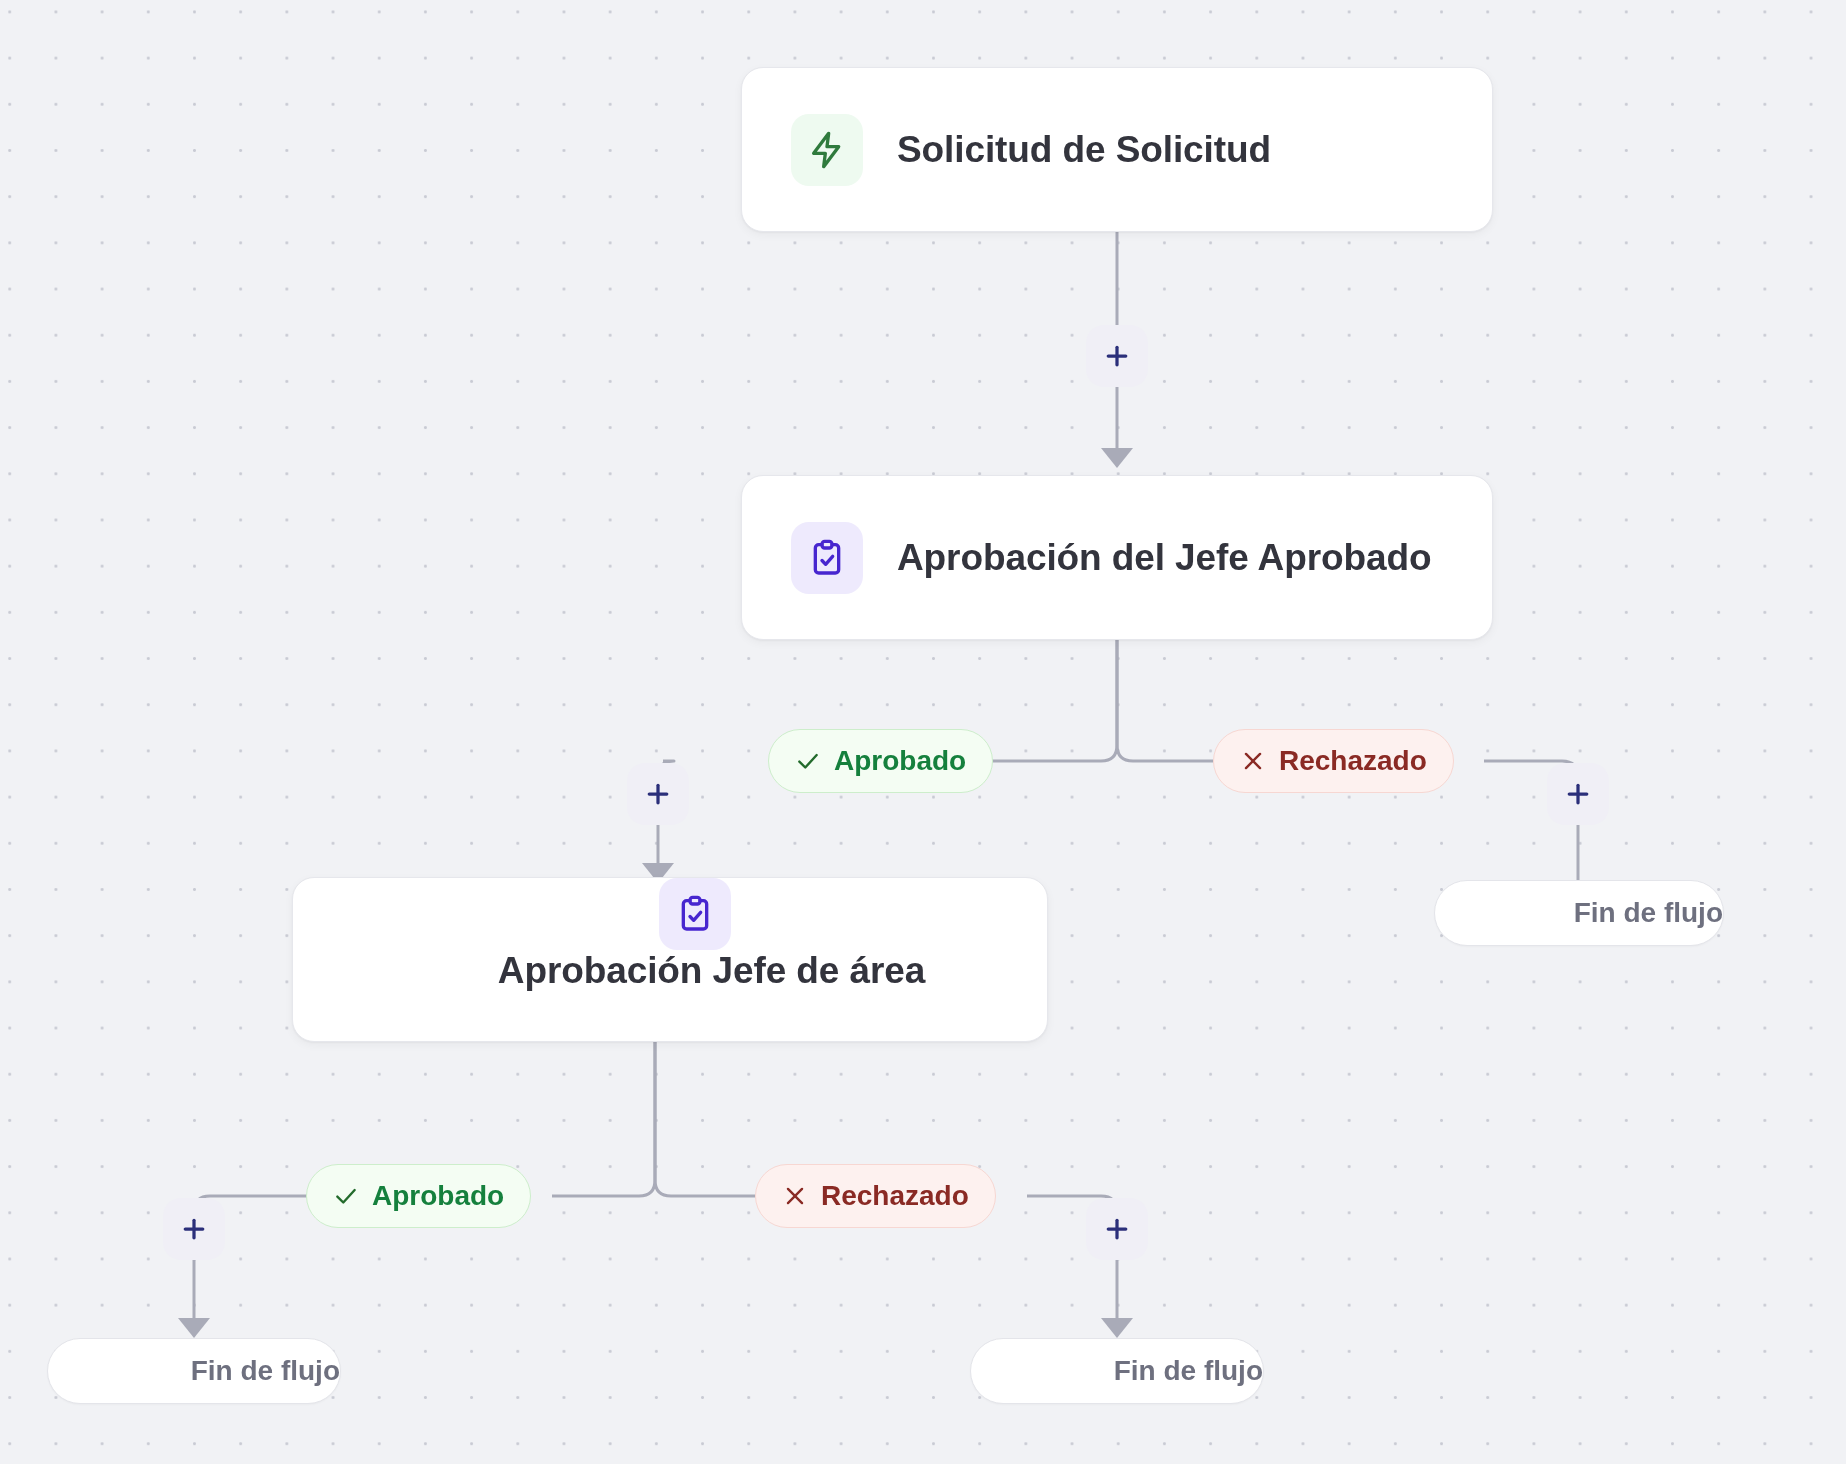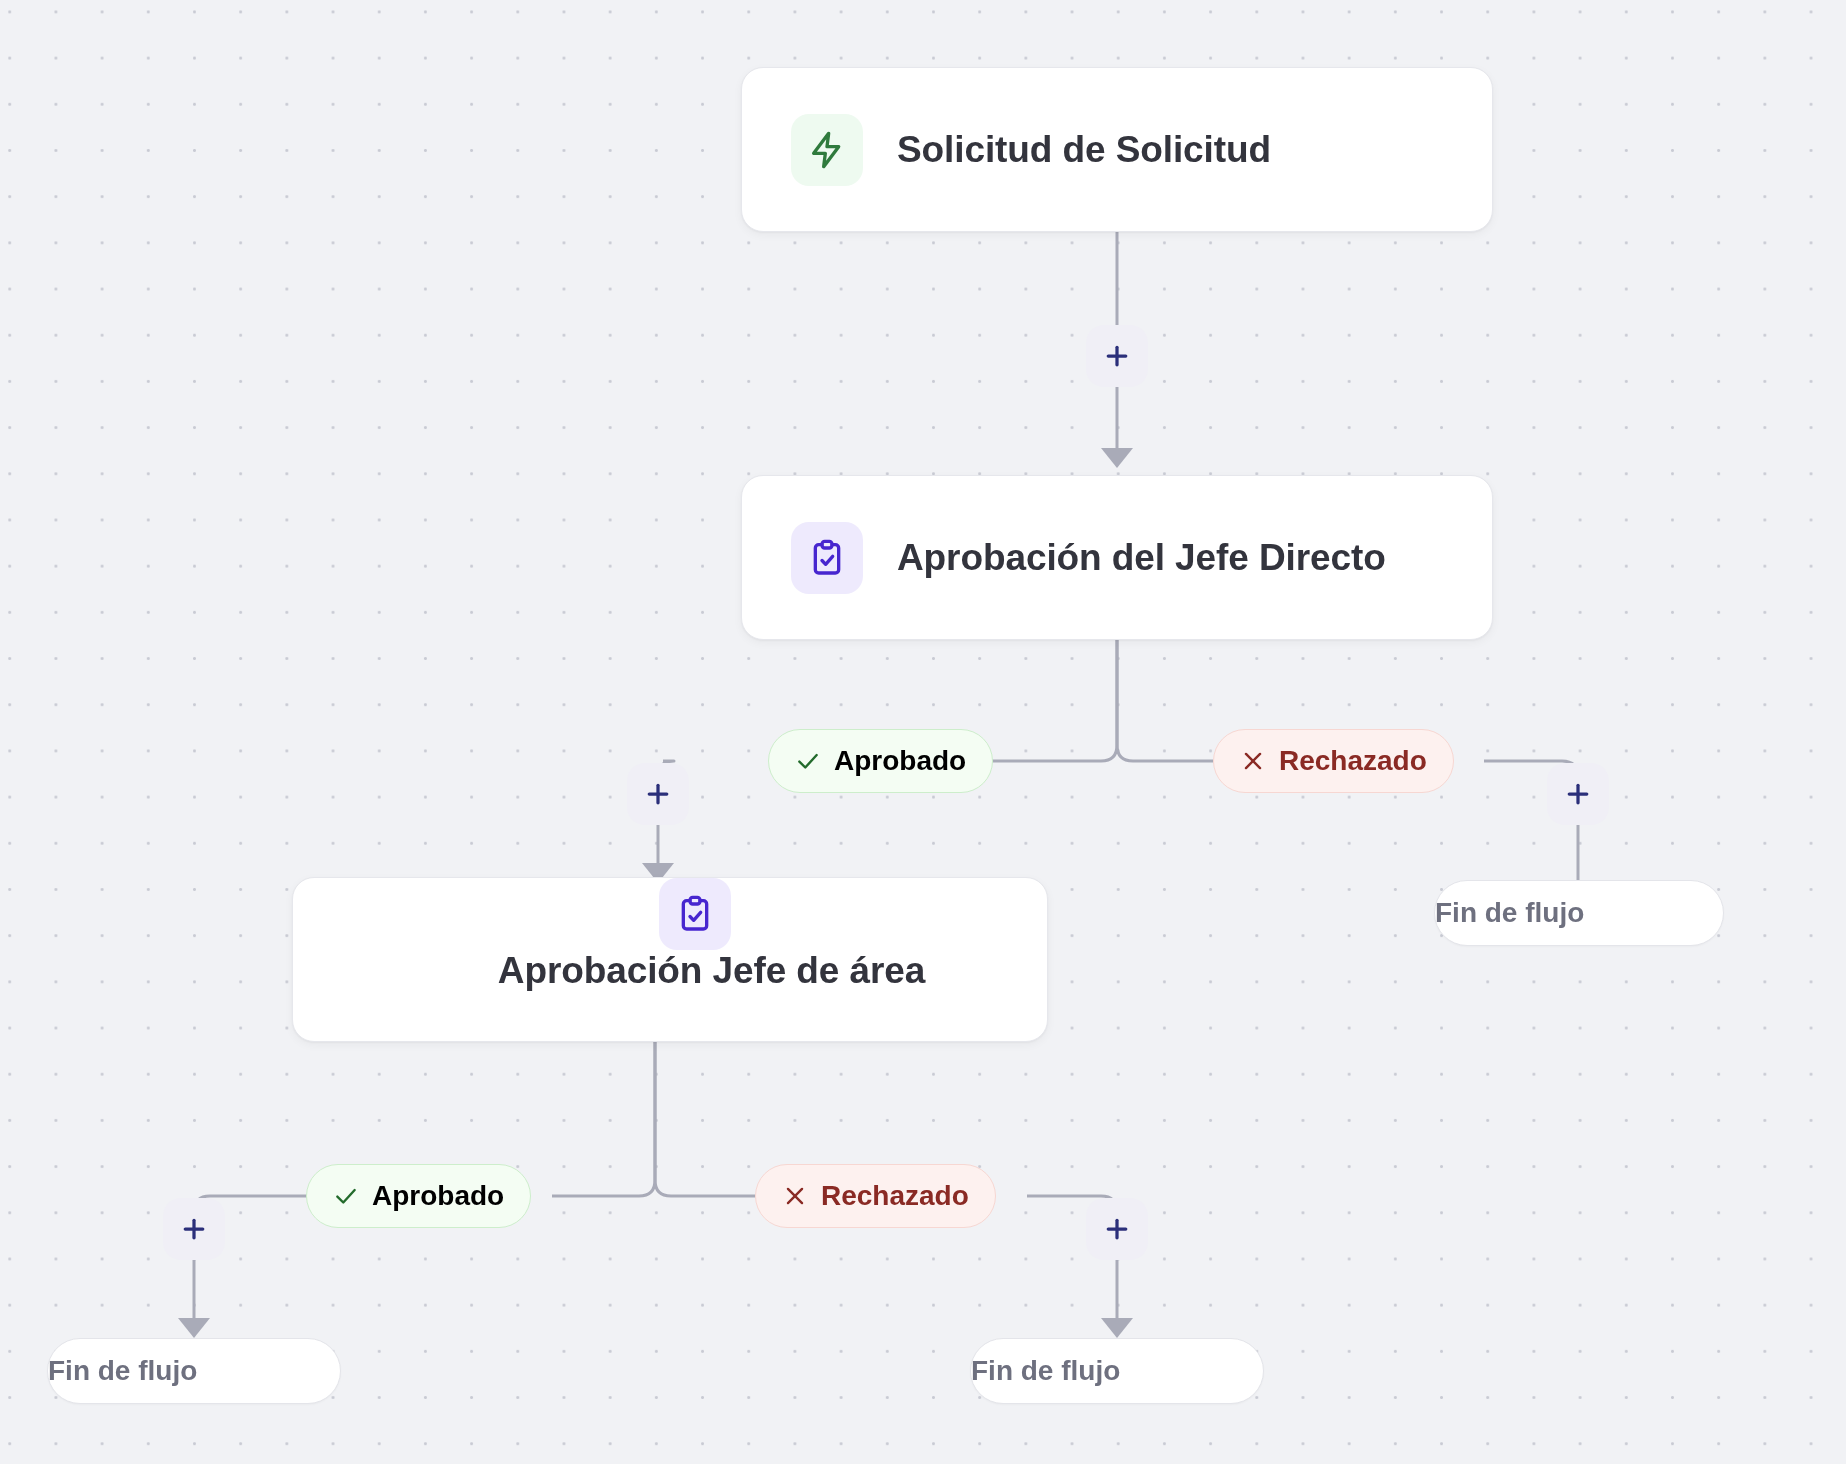--- a/index.html
+++ b/index.html
@@ -94,40 +94,40 @@
   }
   .branch-badge .badge-icon {
     display: inline-flex;
     align-items: center;
     justify-content: center;
     margin-right: 13px;
   }
   .branch-badge.approved {
     background: #f4fdf3;
     border: 1.5px solid #cdeecb;
-    color: #000000;
+    color: #15803d;
   }
   .branch-badge.rejected {
     background: #fdf1ef;
     border: 1.5px solid #f7d7d2;
     color: #8a2a24;
     justify-content: flex-end;
   }
 
   
   .end-pill {
     position: absolute;
     box-sizing: border-box;
     height: 66px;
     border-radius: 33px;
     background: #ffffff;
     border: 1.5px solid #e4e5ea;
     display: flex;
     align-items: center;
-    justify-content: flex-start;
+    justify-content: flex-end;
     font-size: 28px;
     font-weight: bold;
     color: #6e707f;
     box-shadow: 0 1px 2px rgba(16, 18, 34, 0.03);
     white-space: nowrap;
   }
 
   
   .plus-btn {
     position: absolute;
@@ -188,21 +188,21 @@
   </div>
 
   <div class="node-card" style="left:741px; top:475px; width:752px; height:165px;">
     <div class="node-icon-box indigo">
       <svg width="40" height="40" viewBox="0 0 24 24" fill="none" stroke="#4726cf" stroke-width="2" stroke-linecap="round" stroke-linejoin="round">
         <path d="M9 4H7a2 2 0 0 0-2 2v13a2 2 0 0 0 2 2h10a2 2 0 0 0 2-2V6a2 2 0 0 0-2-2h-2"></path>
         <rect x="9" y="2" width="6" height="4" rx="1.6"></rect>
         <polyline points="9 13.5 11.2 15.8 15.4 11"></polyline>
       </svg>
     </div>
-    <div class="node-title">Aprobación del Jefe Directo</div>
+    <div class="node-title">Aprobación del Jefe Aprobado</div>
   </div>
 
   <div class="branch-badge approved" style="left:768px; top:729px;">
     <span class="badge-icon">
       <svg width="26" height="26" viewBox="0 0 24 24" fill="none" stroke="#236b2c" stroke-width="2.2" stroke-linecap="round" stroke-linejoin="round">
         <polyline points="4 12.5 9.5 18 20 6.5"></polyline>
       </svg>
     </span>
     <span>Aprobado</span>
   </div>

